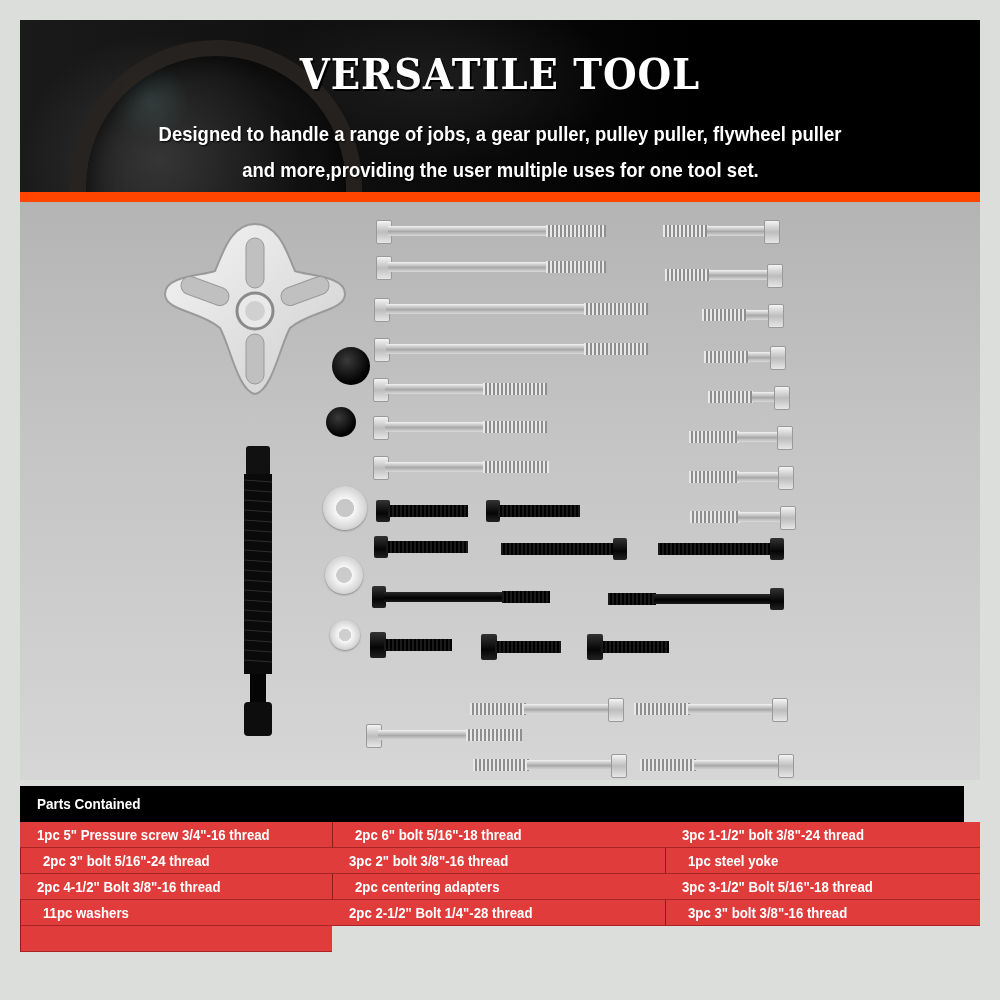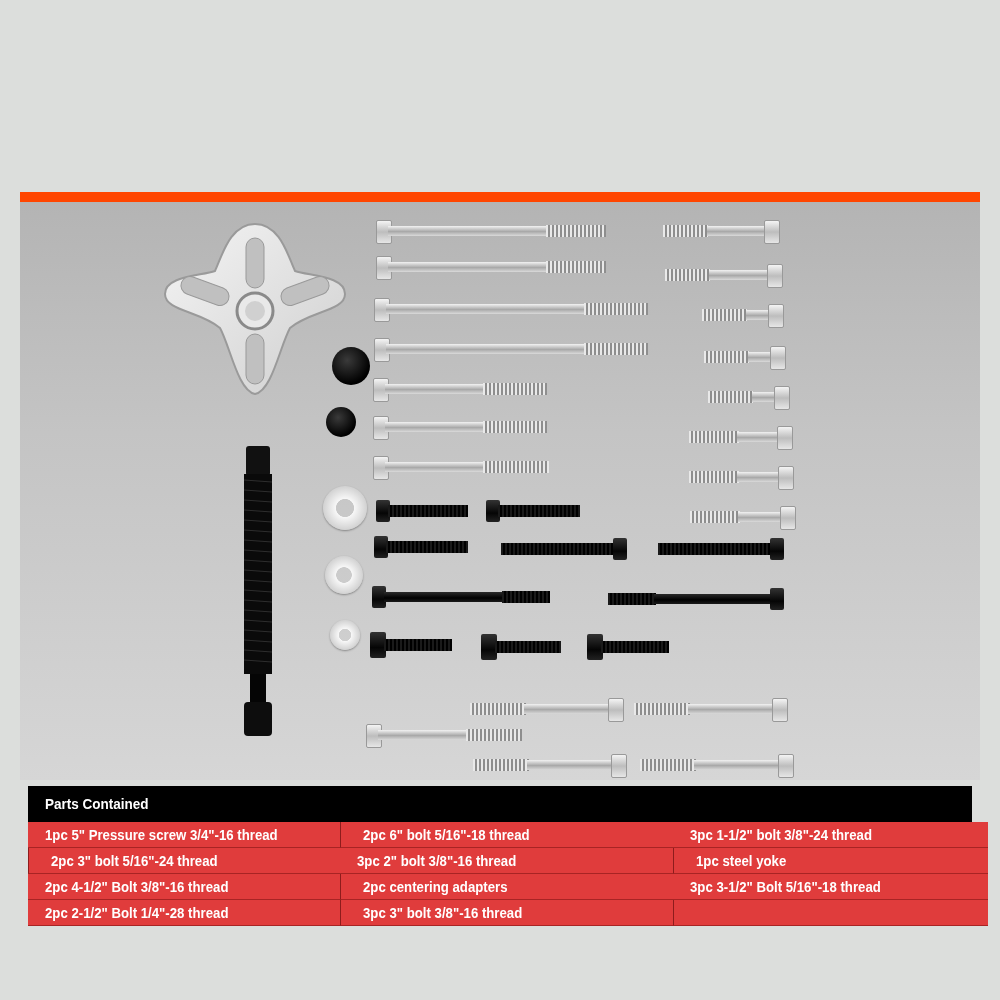--- a/index.html
+++ b/index.html
@@ -24,35 +24,44 @@
   .silver .head{background:linear-gradient(180deg,#f4f4f4,#bdbdbd 50%,#e6e6e6);border:1px solid #999;}
   .silver .shank{background:linear-gradient(180deg,#f2f2f2,#a9a9a9 55%,#dadada);}
   .silver .thread{background:repeating-linear-gradient(90deg,#e9e9e9 0 2px,#8e8e8e 2px 4px);}
   .black .head{background:linear-gradient(180deg,#333,#050505 60%,#222);}
   .black .shank{background:linear-gradient(180deg,#2a2a2a,#000 60%,#1a1a1a);}
   .black .thread{background:repeating-linear-gradient(90deg,#1a1a1a 0 2px,#000 2px 4px);}
   .yoke{position:absolute;left:140px;top:14px;width:190px;height:190px;}
   .screw{position:absolute;left:222px;top:244px;width:32px;height:292px;}
   .washer{position:absolute;border-radius:50%;background:radial-gradient(circle,transparent 0 28%,#f7f7f7 30%,#d2d2d2 70%,#aaa 100%);box-shadow:0 1px 2px rgba(0,0,0,.35);}
   .adapter{position:absolute;border-radius:50%;background:radial-gradient(circle at 40% 35%,#3a3a3a,#000 70%);}
-  .table{position:absolute;left:8px;top:768px;width:944px;height:196px;}
+  .table{position:absolute;left:0;top:768px;width:944px;height:196px;}
   .thead{height:36px;background:#000;color:#fff;font-weight:bold;font-size:15px;line-height:36px;padding-left:17px;}
   .thead span{display:inline-block;transform:scaleX(0.9);transform-origin:left;}
   .tbody{display:grid;grid-template-columns:312px 333px 315px;}
   .cell{height:26px;line-height:26px;background:#e03c3c;color:#fff;font-weight:bold;font-size:15px;padding-left:17px;border-bottom:1.5px solid #a82424;box-sizing:border-box;white-space:nowrap;overflow:hidden;}
   .cell span{display:inline-block;transform:scaleX(0.88);transform-origin:left;}
   .cell.c2,.cell.c3{border-left:1.5px solid #8e1c1c;}
   .cell.c2{padding-left:22px;}
   .cell.c3{padding-left:22px;}
 </style>
 </head>
 <body>
 
 <div class="frame">
 
+  <div class="hero">
+    <div class="hero-bg"></div>
+    <div class="wheel"></div>
+    <div class="hero-title">VERSATILE TOOL</div>
+    <div class="hero-sub">
+      <span>Designed to handle a range of jobs, a gear puller, pulley puller, flywheel puller</span><br>
+      <span>and more,providing the user multiple uses for one tool set.</span>
+    </div>
+  </div>
   <div class="stripe"></div>
 
   <div class="photo">
 
     <svg class="yoke" viewBox="0 0 190 190">
       <defs>
         <linearGradient id="yg" x1="0" y1="0" x2="1" y2="1">
           <stop offset="0" stop-color="#f4f4f4"></stop>
             <stop offset="1" stop-color="#cfcfcf"></stop>
         </linearGradient>
@@ -257,20 +266,21 @@
       <div class="cell c1"><span>3pc 1-1/2" bolt 3/8"-24 thread</span></div>
       <div class="cell c3"><span>2pc 3" bolt 5/16"-24 thread</span></div>
 
       <div class="cell c1"><span>3pc 2" bolt 3/8"-16 thread</span></div>
       <div class="cell c2"><span>1pc steel yoke</span></div>
 
       <div class="cell c1"><span>2pc 4-1/2" Bolt 3/8"-16 thread</span></div>
       <div class="cell c2"><span>2pc centering adapters</span></div>
 
       <div class="cell c1"><span>3pc 3-1/2" Bolt 5/16"-18 thread</span></div>
+      <div class="cell c3"><span>11pc washers</span></div>
 
       <div class="cell c1"><span>2pc 2-1/2" Bolt 1/4"-28 thread</span></div>
       <div class="cell c2"><span>3pc 3" bolt 3/8"-16 thread</span></div>
       <div class="cell c3"><span></span></div>
     </div>
   </div>
 
 </div>
 
 </body></html>

